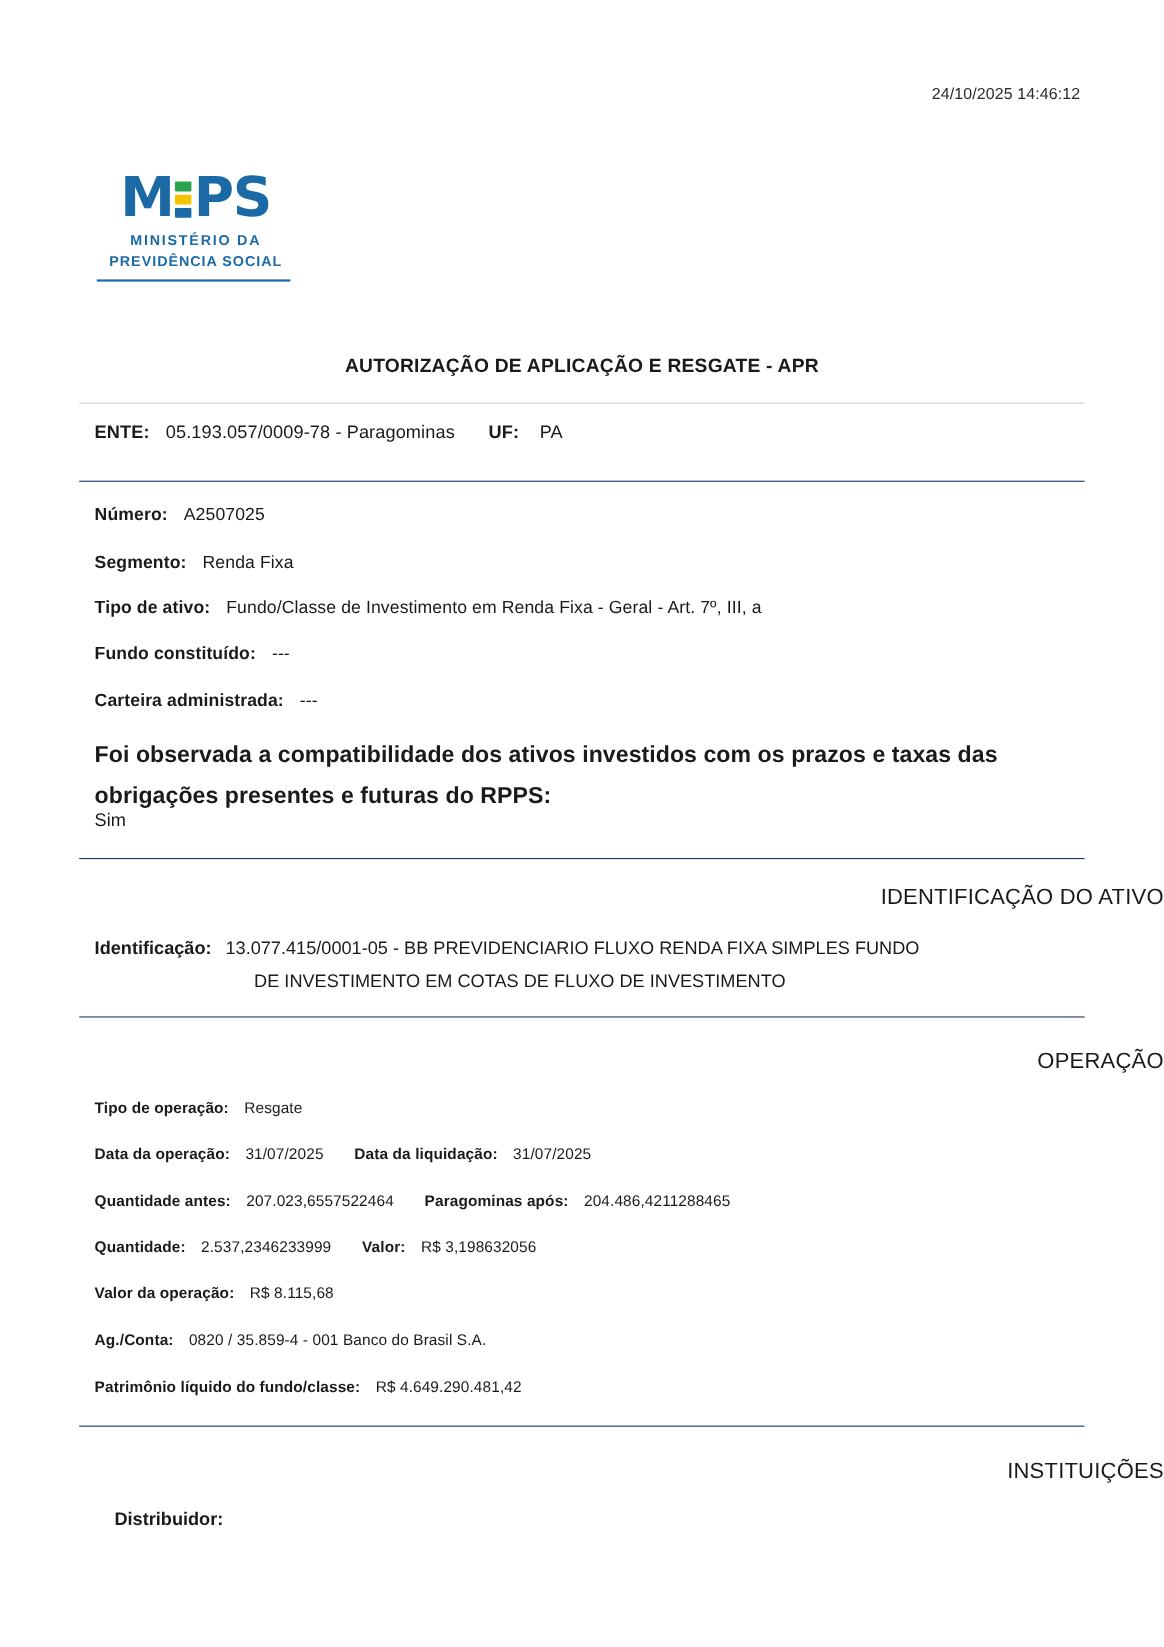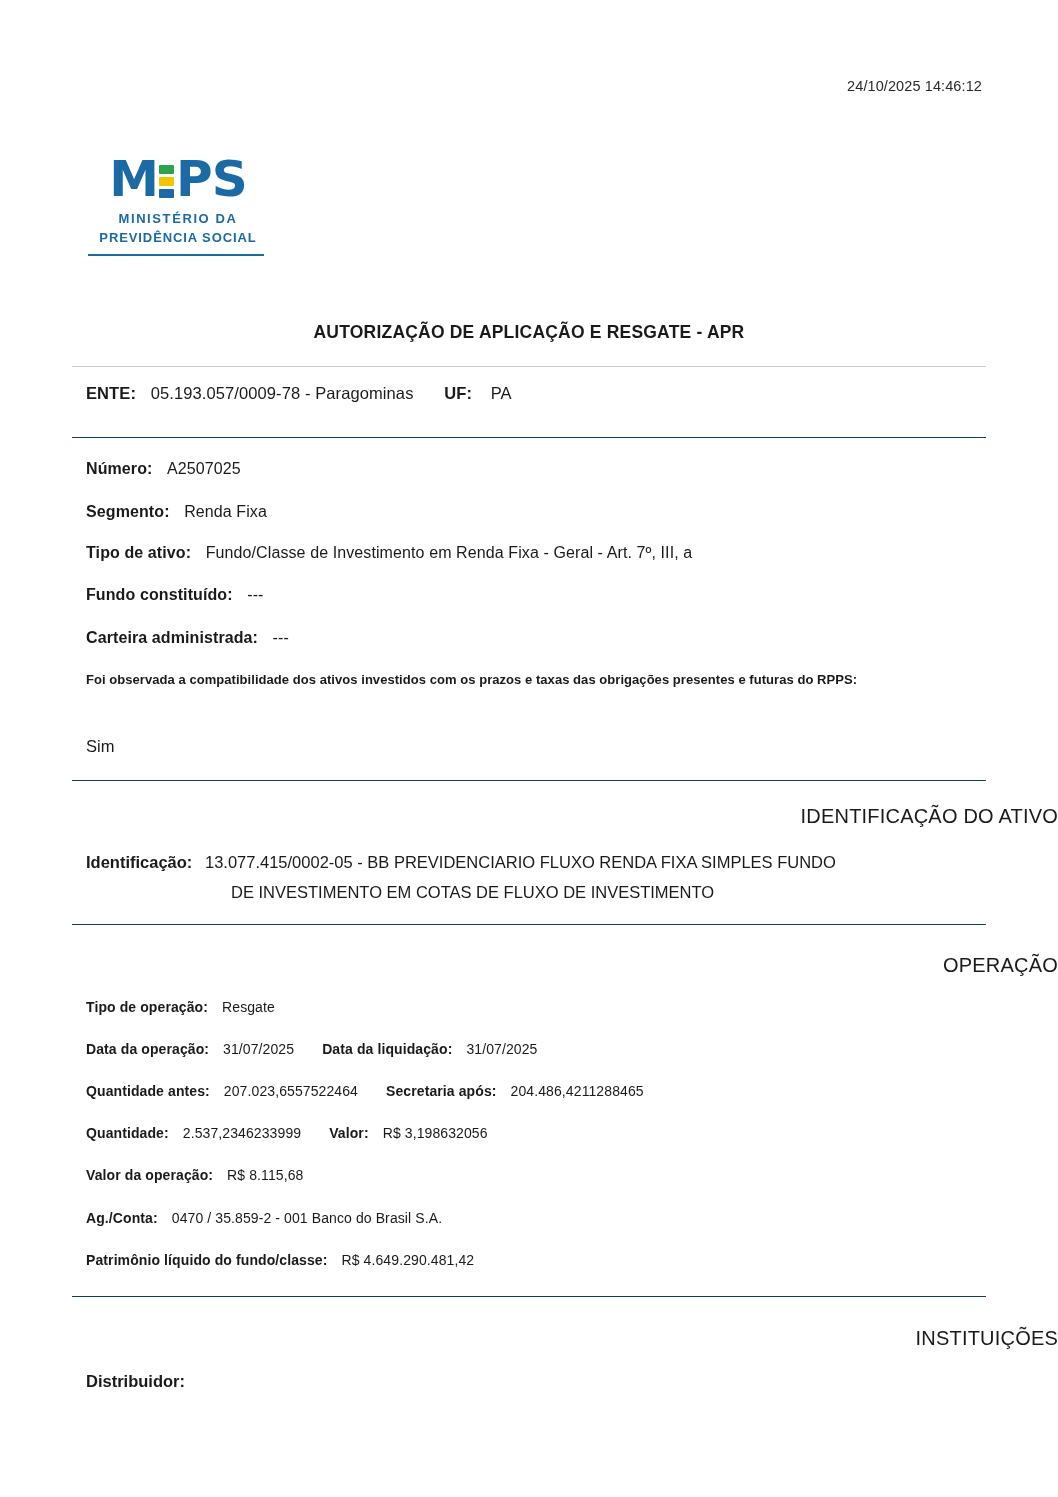--- a/index.html
+++ b/index.html
@@ -174,21 +174,21 @@
   .f-segmento { top: 500px; }
   .f-tipoativo { top: 541px; }
   .f-fundoconst { top: 583px; }
   .f-carteira { top: 626px; }
 
   .compat {
     position: absolute;
     left: 86px;
     right: 86px;
     top: 669px;
-    font-size: 13px;
+    font-size: 21px;
     font-weight: 700;
     line-height: 1.75;
     letter-spacing: 0.05px;
   }
   .compat-answer {
     position: absolute;
     left: 86px;
     top: 737px;
     font-size: 16.5px;
   }
@@ -238,21 +238,21 @@
   .op-4 { top: 1125px; }
   .op-5 { top: 1167px; }
   .op-6 { top: 1210px; }
   .op-7 { top: 1252px; }
   .op-row .lbl { font-weight: 700; }
   .op-row .val { margin-left: 10px; }
   .op-row .lbl2 { font-weight: 700; margin-left: 24px; }
 
   .distribuidor {
     position: absolute;
-    left: 86px;
+    left: 104px;
     top: 1372px;
     font-size: 16.5px;
     font-weight: 700;
   }
 </style>
 </head>
 <body>
 
 <div class="page">
 
@@ -318,21 +318,21 @@
 
   <div class="compat">Foi observada a compatibilidade dos ativos investidos com os prazos e taxas das obrigações presentes e futuras do RPPS:</div>
   <div class="compat-answer">Sim</div>
 
   <div class="rule rule-3"></div>
 
   <div class="section-title st-ativo">IDENTIFICAÇÃO DO ATIVO</div>
 
   <div class="ident-block">
     <span class="lbl">Identificação:</span>
-    <span class="val">13.077.415/0002-05 - BB PREVIDENCIARIO FLUXO RENDA FIXA SIMPLES FUNDO</span>
+    <span class="val">13.077.415/0001-05 - BB PREVIDENCIARIO FLUXO RENDA FIXA SIMPLES FUNDO</span>
     <span class="val-l2">DE INVESTIMENTO EM COTAS DE FLUXO DE INVESTIMENTO</span>
   </div>
 
   <div class="rule rule-4"></div>
 
   <div class="section-title st-operacao">OPERAÇÃO</div>
 
   <div class="op-row op-1">
     <span class="lbl">Tipo de operação:</span>
     <span class="val">Resgate</span>
@@ -341,39 +341,39 @@
   <div class="op-row op-2">
     <span class="lbl">Data da operação:</span>
     <span class="val">31/07/2025</span>
     <span class="lbl2">Data da liquidação:</span>
     <span class="val">31/07/2025</span>
   </div>
 
   <div class="op-row op-3">
     <span class="lbl">Quantidade antes:</span>
     <span class="val">207.023,6557522464</span>
-    <span class="lbl2">Secretaria após:</span>
+    <span class="lbl2">Paragominas após:</span>
     <span class="val">204.486,4211288465</span>
   </div>
 
   <div class="op-row op-4">
     <span class="lbl">Quantidade:</span>
     <span class="val">2.537,2346233999</span>
     <span class="lbl2">Valor:</span>
     <span class="val">R$ 3,198632056</span>
   </div>
 
   <div class="op-row op-5">
     <span class="lbl">Valor da operação:</span>
     <span class="val">R$ 8.115,68</span>
   </div>
 
   <div class="op-row op-6">
     <span class="lbl">Ag./Conta:</span>
-    <span class="val">0470 / 35.859-2 - 001 Banco do Brasil S.A.</span>
+    <span class="val">0820 / 35.859-4 - 001 Banco do Brasil S.A.</span>
   </div>
 
   <div class="op-row op-7">
     <span class="lbl">Patrimônio líquido do fundo/classe:</span>
     <span class="val">R$ 4.649.290.481,42</span>
   </div>
 
   <div class="rule rule-5"></div>
 
   <div class="section-title st-instituicoes">INSTITUIÇÕES</div>

